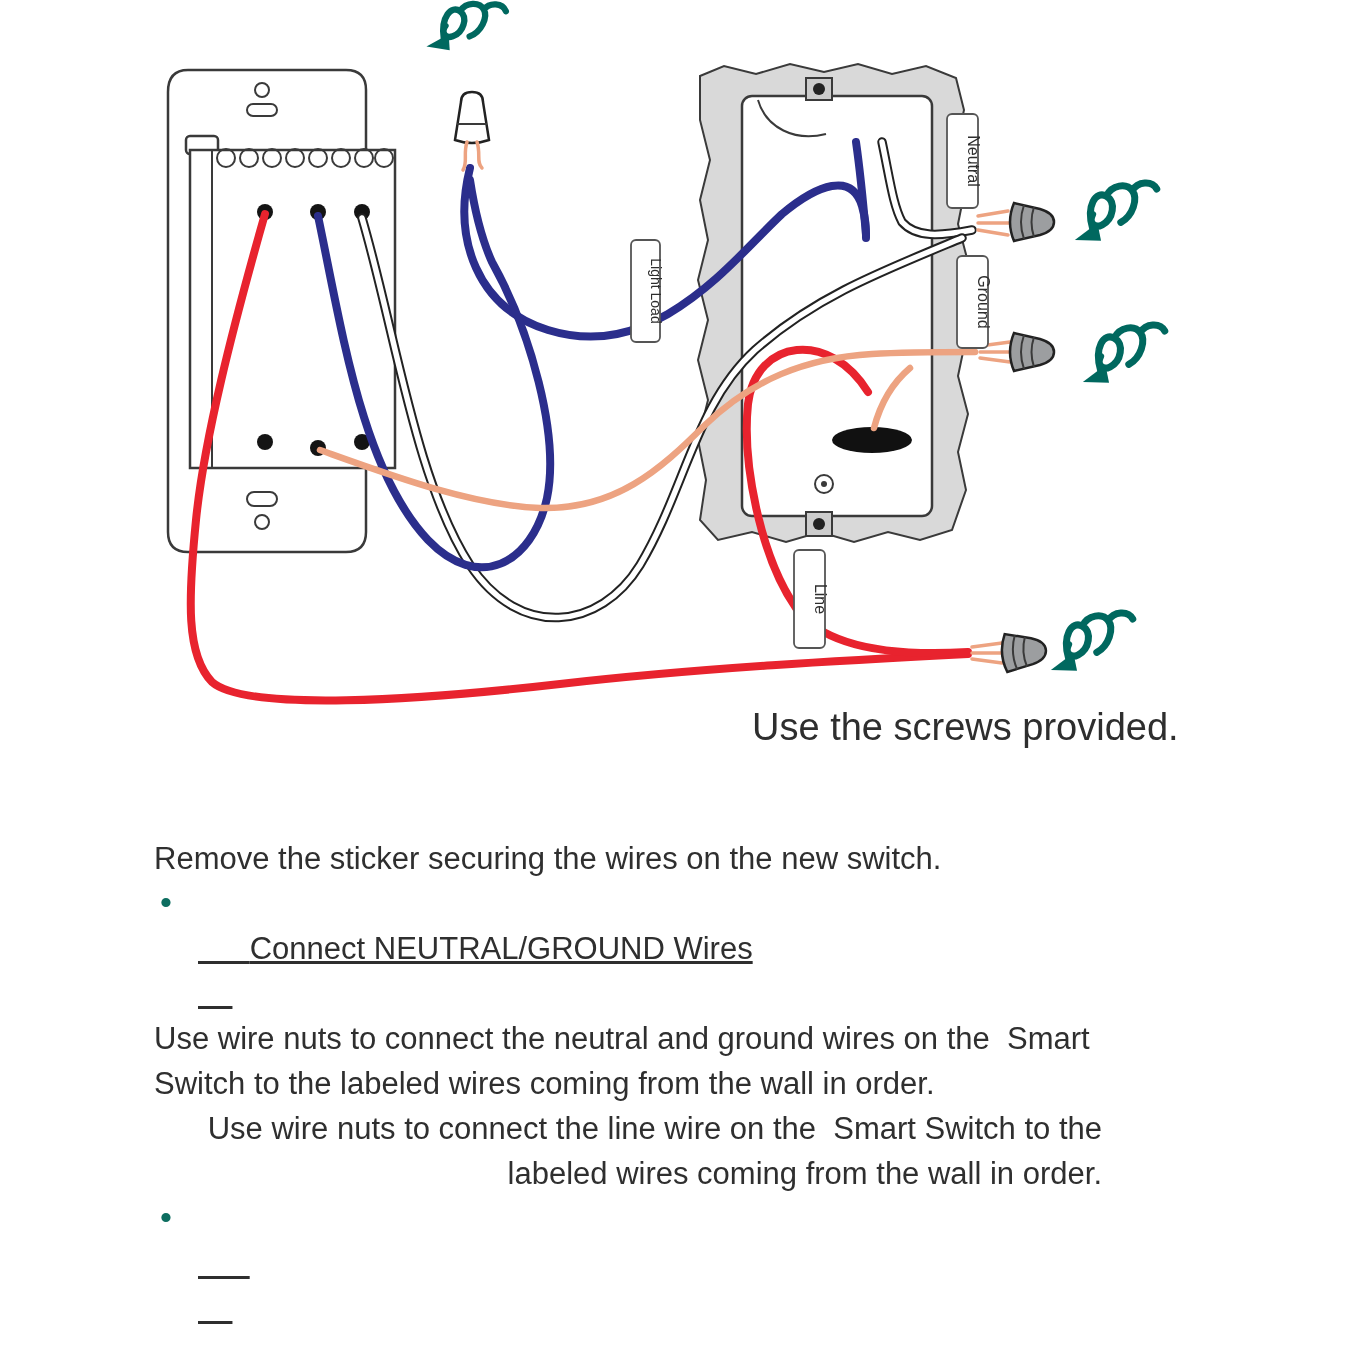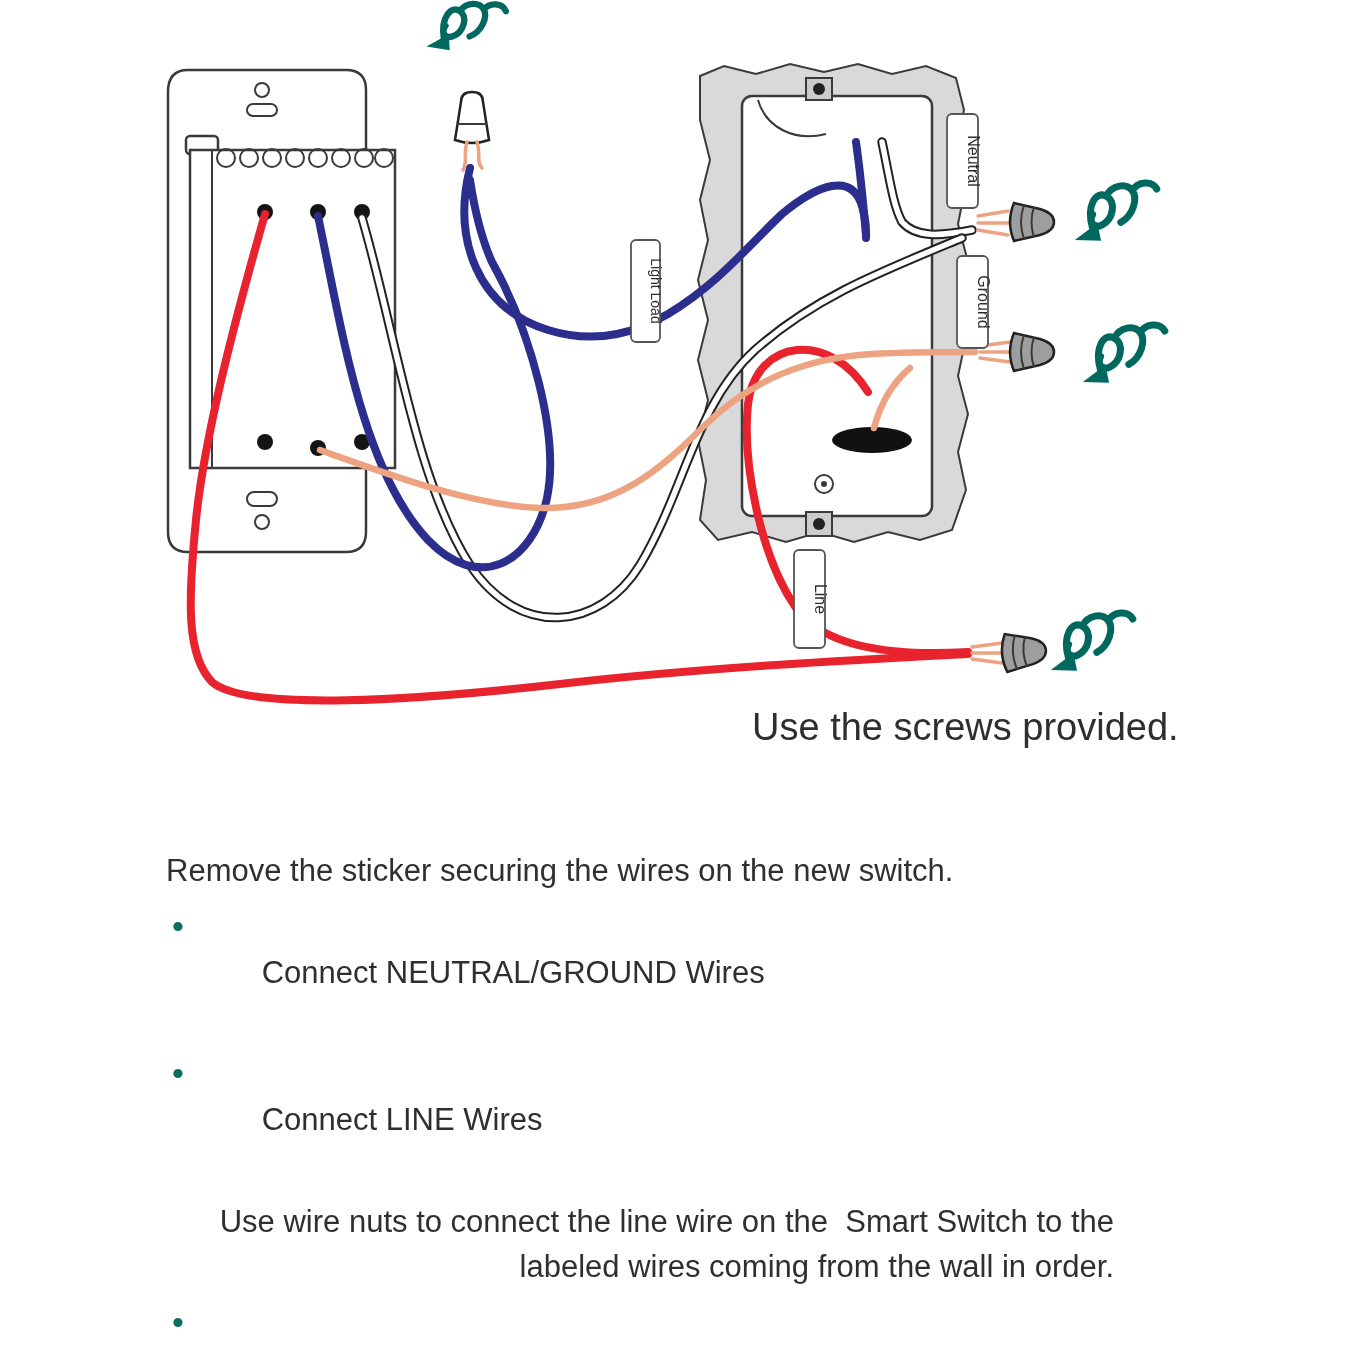--- a/index.html
+++ b/index.html
@@ -9,24 +9,24 @@
   }
   .diagram-svg { position:absolute; left:0; top:0; }
   svg text { font-family:"Liberation Sans", sans-serif; fill:#2e2e2e; }
   .wire { fill:none; stroke-linecap:round; }
   .outline { fill:#ffffff; stroke:#3a3a3a; stroke-width:2.5; }
   .thin { fill:none; stroke:#3a3a3a; stroke-width:2; }
   .instructions {
     position:absolute; left:154px; top:836px; width:1020px;
     font-size:31px; line-height:45px; color:#2f2f2f;
   }
-  .instructions p { margin:12px; white-space:pre-wrap; }
+  .instructions p { margin:0; white-space:pre-wrap; }
   .body-0 { max-width:952px; }
   .body-1 { max-width:948px;text-align:right; }
-  .bullet-item { position:relative; padding-left:44px; }
+  .bullet-item { position:relative; padding-left:44px;text-decoration:underline; }
   .bullet-item::before {
     content:"\2022"; position:absolute; left:6px; top:-1px;
     color:#0d6e60; font-size:34px;
   }
 </style>
 </head>
 <body>
 
 <div class="page">
 
@@ -171,24 +171,22 @@
 
     <text x="752" y="740" font-size="38" fill="#1c1c1c">Use the screws provided.</text>
   </svg>
 
   <div class="instructions">
     <p>Remove the sticker securing the wires on the new switch.</p>
 
     <p class="bullet-item">
       <span>Connect NEUTRAL/GROUND Wires</span>
     </p>
+    <p class="body-0">Use wire nuts to connect the neutral and ground wires on the  Smart Switch to the labeled wires coming from the wall in order.</p>
 
-    <p class="bullet-item">
-      <span>Connect LINE Wires</span>
-    </p>
     <p class="body-1">Use wire nuts to connect the line wire on the  Smart Switch to the labeled wires coming from the wall in order.</p>
 
     <p class="bullet-item">
       
     </p>
 
   </div>
 
 </div>
 

